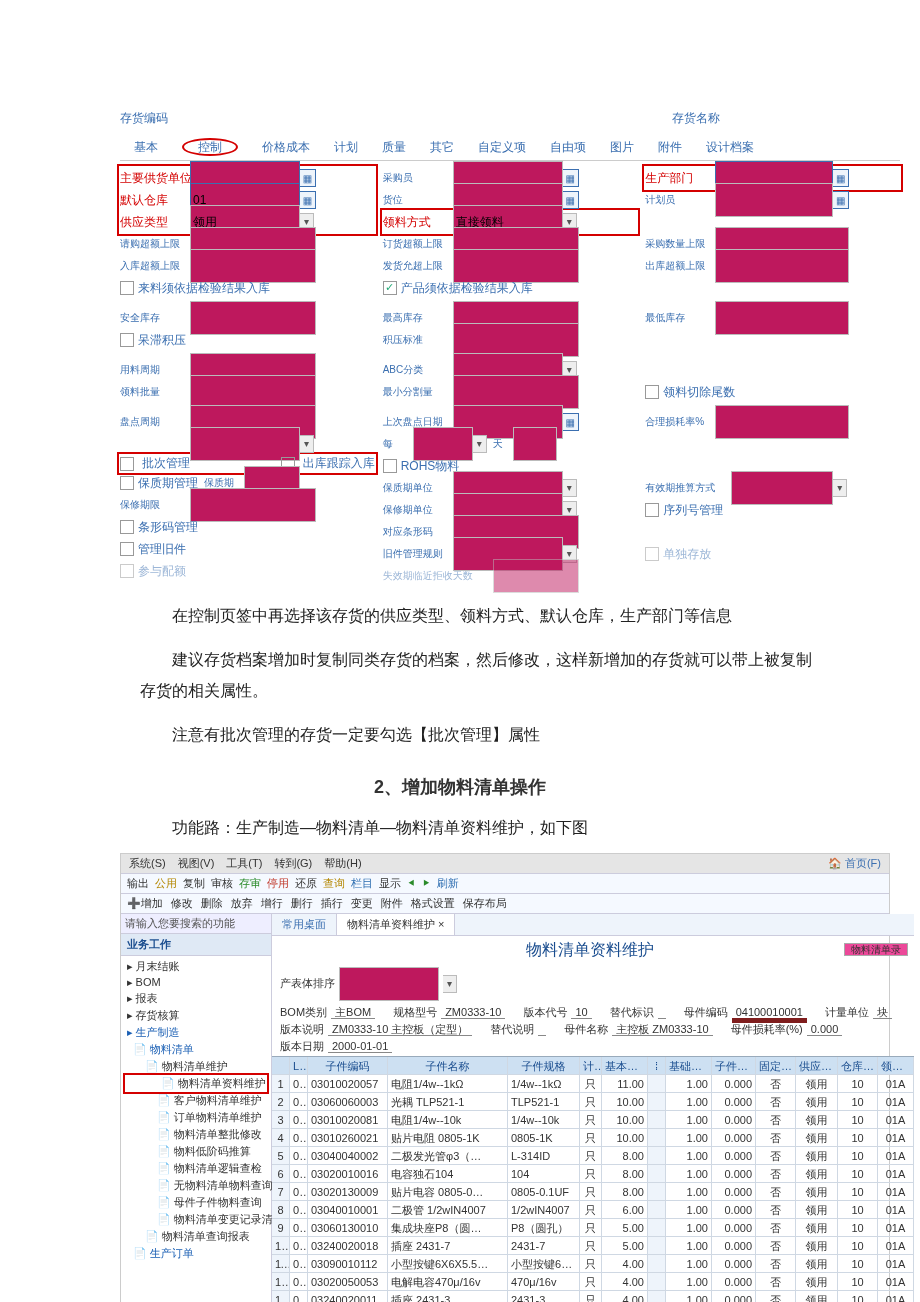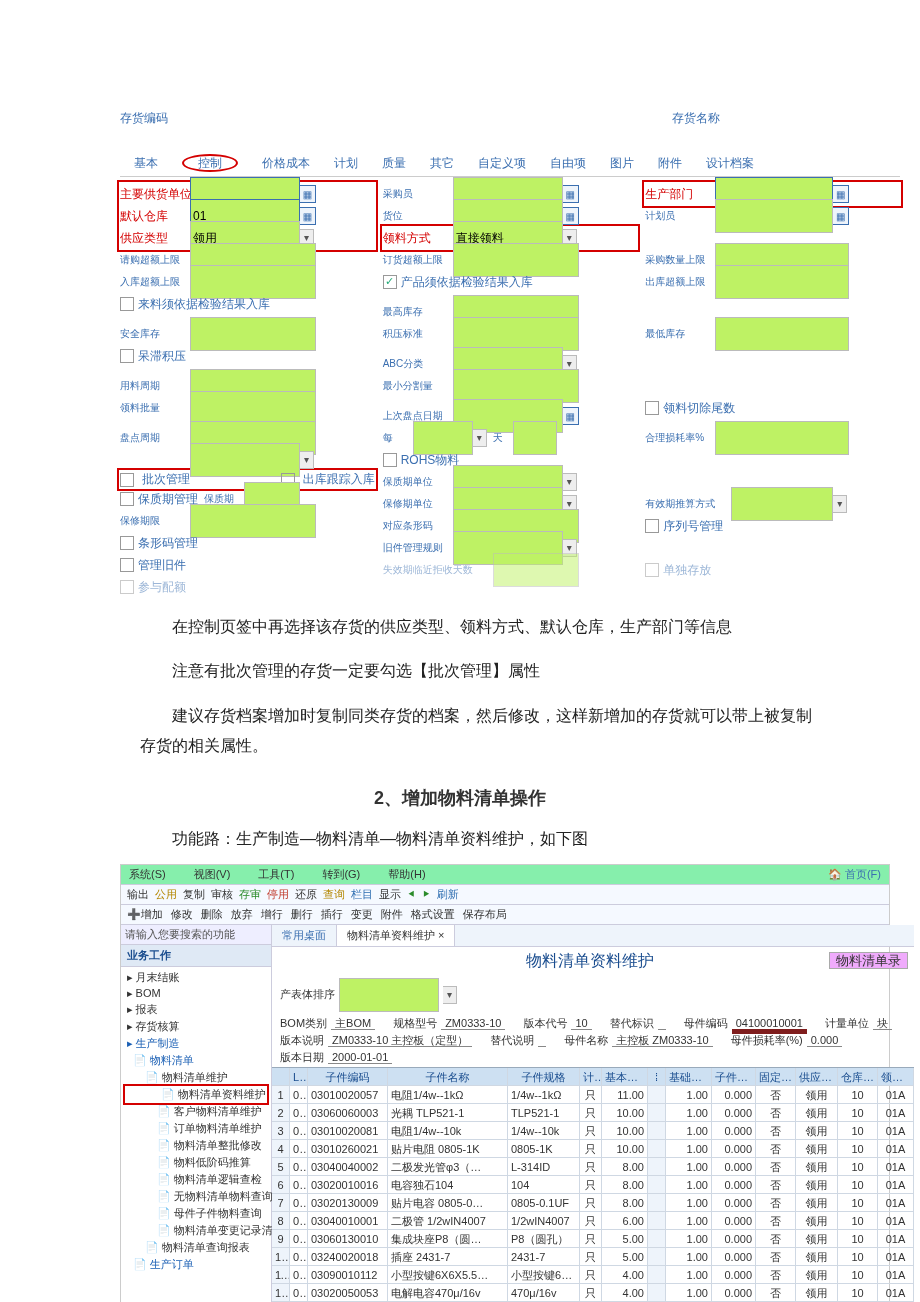--- a/index.html
+++ b/index.html
@@ -1,45 +1,45 @@
 <!DOCTYPE html>
 <html><head>
 <meta charset="utf-8">
 <style>
   html,body{margin:0;padding:0;background:#fff;font-family:"Microsoft YaHei","SimSun",sans-serif;color:#333;}
   .page{width:920px;margin:0 auto;padding:10px 0 40px;}
   .form-area{margin:100px 20px 0 120px;font-size:12px;}
-  .header-row{display:flex;align-items:center;margin-bottom:24px;}
+  .header-row{display:flex;align-items:center;margin-bottom:8px;}
   .lbl-blue{color:#3b6fb0;margin-right:6px;}
   .tabs{display:flex;gap:4px;border-bottom:1px solid #ccc;padding:2px 4px;margin-bottom:6px;}
   .tab{color:#3b6fb0;padding:2px 10px;}
   .tab.sel{position:relative;}
   .red-ell{border:2px solid #d40000;border-radius:50%;padding:0 14px;}
   .row{display:flex;align-items:center;height:22px;}
   .lab{width:70px;color:#3b6fb0;font-size:10px;white-space:nowrap;}
   .lab-red{width:70px;color:#d40000;font-weight:500;font-size:12px;white-space:nowrap;}
-  .inp{height:34px;border:1px solid #bbb;background:#bef264;font-size:12px;box-sizing:border-box;padding:0 2px;}
+  .inp{height:34px;border:1px solid #bbb;background:#be185d;font-size:12px;box-sizing:border-box;padding:0 2px;}
   .inp-blue{border:1px solid #3b6fb0;}
   .sel-caret{width:14px;text-align:center;color:#555;border:1px solid #bbb;border-left:0;background:#eee;height:18px;line-height:16px;box-sizing:border-box;font-size:10px;}
   .ico-btn{width:16px;height:18px;border:1px solid #3b6fb0;border-left:0;display:flex;align-items:center;justify-content:center;background:#eef4fb;color:#3b6fb0;box-sizing:border-box;font-size:10px;}
   .chk{width:12px;height:12px;border:1px solid #999;display:inline-block;margin-right:4px;vertical-align:middle;}
   .chk.on::after{content:"✓";color:#2a7;display:block;font-size:11px;line-height:10px;text-align:center;}
   .cols{display:flex;gap:8px;}
   .col{flex:1;}
   .redbox{border:2px solid #d40000;padding:1px;margin:-3px -3px -3px -3px;}
   .cb-lbl{color:#3b6fb0;}
 
   
   .doc-text{font-size:16px;line-height:1.9;margin:14px 100px 0 140px;color:#222;}
   .doc-indent{text-indent:2em;}
   .h2{font-size:18px;font-weight:700;text-align:center;margin:24px 0 8px;}
 
   
   .scr2{margin:10px 30px 0 120px;border:1px solid #ccc;font-size:11px;background:#fff;}
-  .menubar{background:#86efac;display:flex;gap:28px;padding:2px 8px;color:#333;border-bottom:1px solid #ccd;}
+  .menubar{background:#e5e5e5;display:flex;gap:12px;padding:2px 8px;color:#333;border-bottom:1px solid #ccd;}
   .menubar .r{margin-left:auto;color:#3b6fb0;}
   .tbar{display:flex;align-items:center;gap:6px;padding:2px 6px;background:#f5f9ff;border-bottom:1px solid #ccd;}
   .tbar span{color:#333;}
   .tbar .grn{color:#2a8b2a;}
   .tbar .red{color:#c0392b;}
   .tbar .yel{color:#b38600;}
   .tbar .blu{color:#2b6cb0;}
   .tbar2{display:flex;align-items:center;gap:8px;padding:2px 6px;background:#f5f9ff;border-bottom:1px solid #ccd;color:#333;}
   .body2{display:flex;}
   .nav{width:150px;border-right:1px solid #ccd;background:#fff;}
@@ -50,21 +50,21 @@
   .tn.l1{padding-left:6px;}
   .tn.l3{padding-left:24px;}
   .tn.l4{padding-left:36px;}
   .tn.blue{color:#1a5fb4;}
   .tn.sel-red{border:2px solid #d40000;margin:-2px 2px;}
   .main2{flex:1;display:flex;flex-direction:column;}
   .tabs2{display:flex;background:#eef4fb;border-bottom:1px solid #ccd;font-size:11px;}
   .tab2{padding:3px 10px;border-right:1px solid #ccd;color:#3b6fb0;}
   .tab2.act{background:#fff;color:#333;}
   .title2{text-align:center;color:#1a4d8f;font-size:16px;padding:4px 0;}
-  .btn-flat{border:1px solid #aaa;background:#f0abfc;padding:0 6px;font-size:13px;}
+  .btn-flat{border:1px solid #aaa;background:#ec4899;padding:0 6px;font-size:10px;}
   .info-grid{display:flex;flex-wrap:wrap;font-size:11px;padding:2px 8px;gap:2px 18px;color:#333;}
   .info-item{white-space:nowrap;}
   .info-item .k{color:#333;margin-right:4px;}
   .grid{border-top:1px solid #9ab;font-size:11px;}
   .gh,.gr{display:flex;}
   .gc{border-right:1px solid #cfd8e3;border-bottom:1px solid #cfd8e3;padding:1px 3px;white-space:nowrap;overflow:hidden;text-overflow:ellipsis;box-sizing:border-box;height:18px;line-height:16px;}
   .gh .gc{background:#cde0f2;color:#1a4d8f;text-align:center;}
   .w-row{width:18px;text-align:center;background:#eef4fb;}
   .w-l{width:18px;}
   .w-code{width:80px;}
@@ -211,20 +211,24 @@
               <span class="lab-red">领料方式</span>
               <input class="inp" style="width: 110px;" value="直接领料">
               <span class="sel-caret">▾</span>
             </div>
         </div>
         <div class="row">
             <span class="lab">订货超额上限</span>
             <input class="inp" style="width: 126px;">
           </div>
         <div class="row">
+            <span class="lab">发货允超上限</span>
+            <input class="inp" style="width: 126px;">
+          </div>
+        <div class="row">
             <span class="chk on"></span>
             <span class="cb-lbl">产品须依据检验结果入库</span>
           </div>
         <div style="height:8px"></div>
         <div class="row">
             <span class="lab">最高库存</span>
             <input class="inp" style="width: 126px;">
           </div>
         <div class="row">
             <span class="lab">积压标准</span>
@@ -336,22 +340,22 @@
         <div class="row" style="height:22px"></div>
         <div class="row" style="opacity:.5">
             <span class="chk"></span>
             <span class="cb-lbl">单独存放</span>
           </div>
       </div>
     </div>
   </div>
 
   <p class="doc-text doc-indent">在控制页签中再选择该存货的供应类型、领料方式、默认仓库，生产部门等信息</p>
+  <p class="doc-text doc-indent">建议存货档案增加时复制同类存货的档案，然后修改，这样新增加的存货就可以带上被复制存货的相关属性。</p>
   <p class="doc-text doc-indent">注意有批次管理的存货一定要勾选【批次管理】属性</p>
-  <p class="doc-text doc-indent">建议存货档案增加时复制同类存货的档案，然后修改，这样新增加的存货就可以带上被复制存货的相关属性。</p>
   <div class="h2">2、增加物料清单操作</div>
   <p class="doc-text doc-indent">功能路：生产制造—物料清单—物料清单资料维护，如下图</p>
 
   <div class="scr2">
     <div class="menubar">
       <span>系统(S)</span>
       <span>视图(V)</span>
       <span>工具(T)</span>
       <span>转到(G)</span>
       <span>帮助(H)</span>

